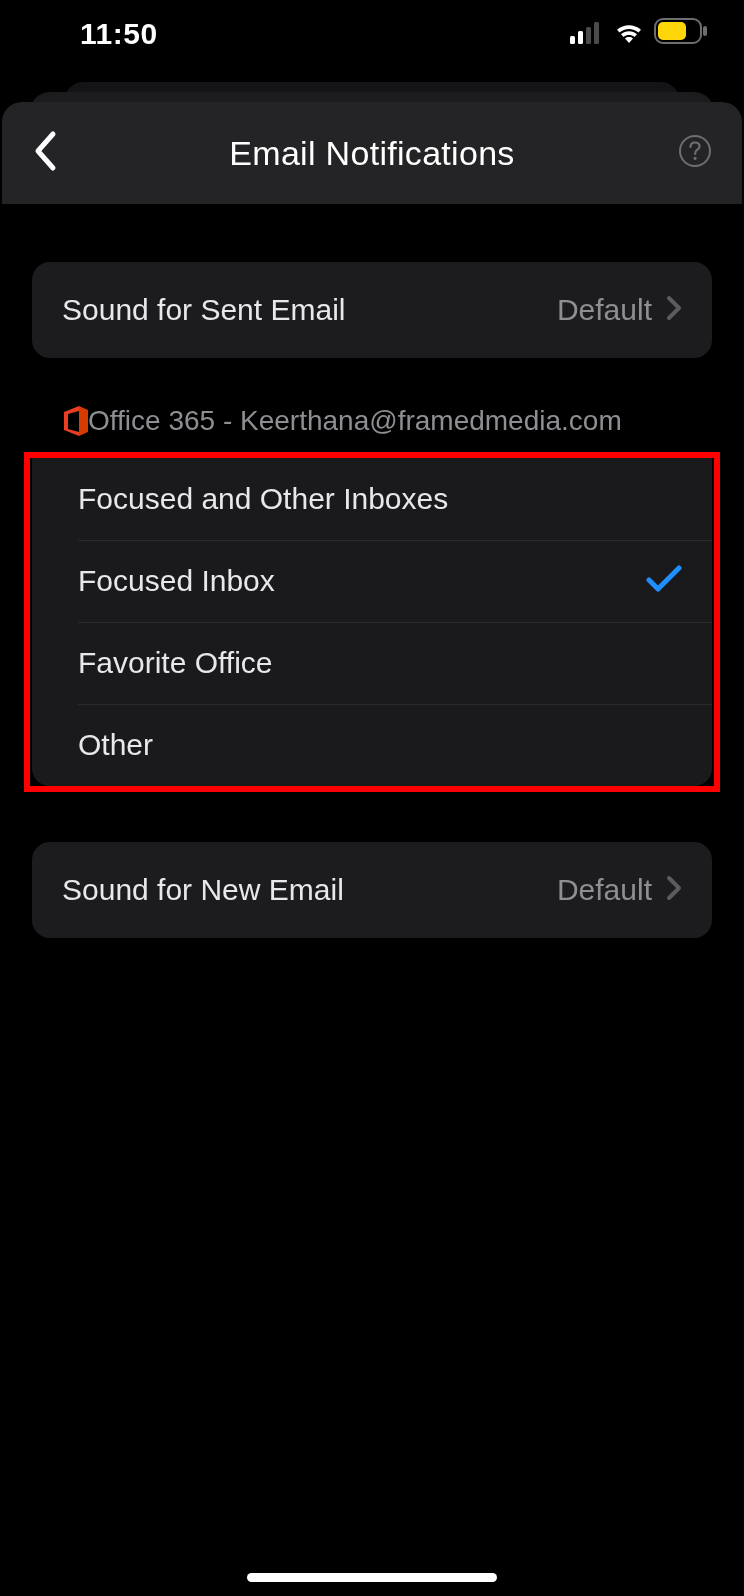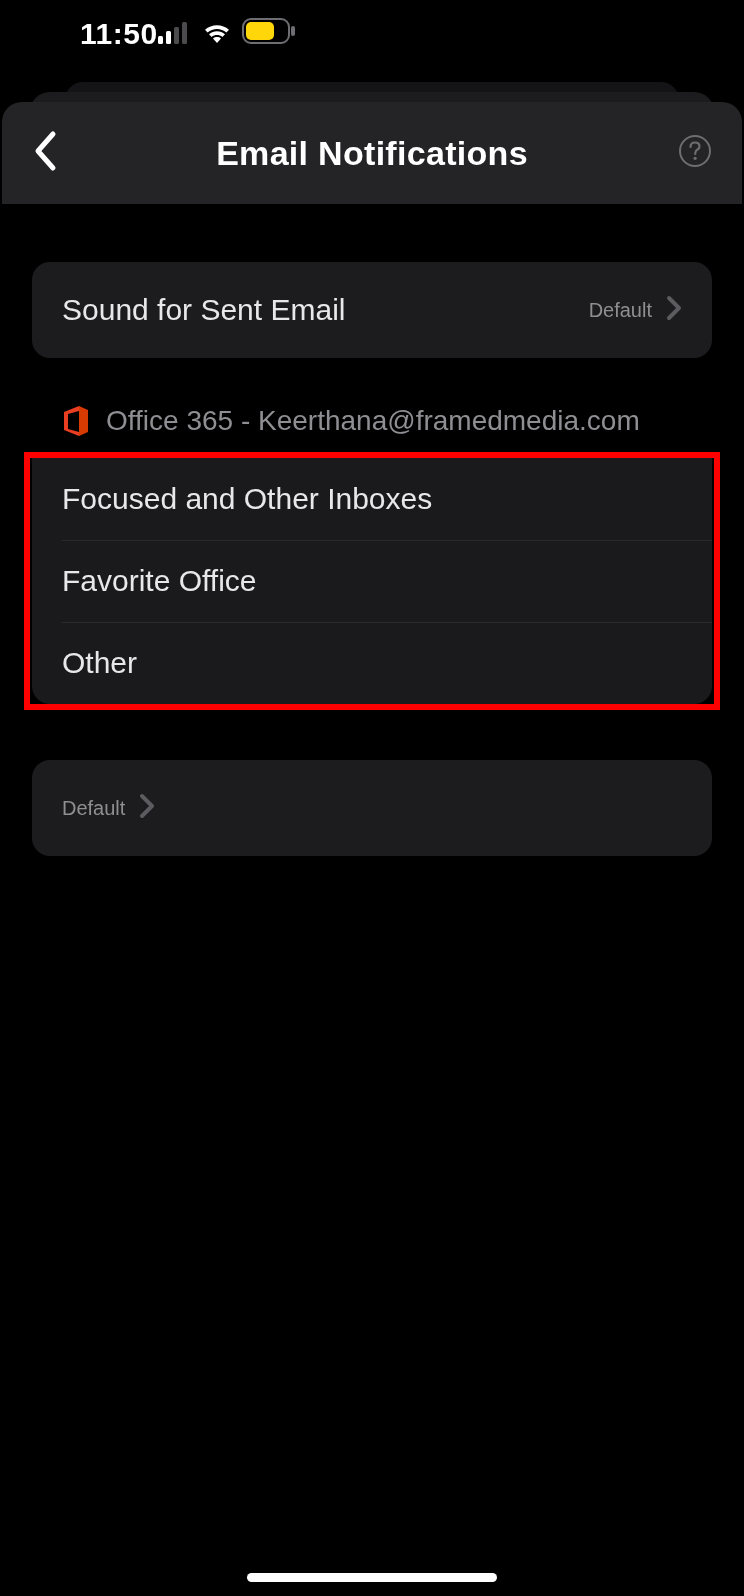--- a/index.html
+++ b/index.html
@@ -11,20 +11,21 @@
       color: #fff;
       overflow: hidden;
       position: relative;
     }
 
     
     .status-bar {
       height: 68px;
       display: flex;
       align-items: center;
+      justify-content: space-between;
       padding: 0 36px 0 80px;
       font-size: 30px;
       font-weight: 600;
     }
     .status-time { letter-spacing: 0.5px; }
     .status-icons { display: flex; align-items: center; gap: 10px; }
 
     
     .bg-sheet1 {
       position: absolute;
@@ -49,21 +50,21 @@
       left: 2px; right: 2px; top: 102px;
       height: 102px;
       background: #242426;
       border-radius: 20px 20px 0 0;
       display: flex;
       align-items: center;
       justify-content: center;
     }
     .header-title {
       font-size: 34px;
-      font-weight: 700;
+      font-weight: 400;
       letter-spacing: 0.3px;
     }
     .back-btn {
       position: absolute;
       left: 30px;
       top: 50%;
       transform: translateY(-50%);
       color: #fff;
     }
     .help-btn {
@@ -98,35 +99,34 @@
       padding: 0 30px;
       position: relative;
     }
     .row-label {
       flex: 1;
       font-size: 30px;
       font-weight: 400;
       color: #e8e8ea;
     }
     .row-value {
-      font-size: 20px;
+      font-size: 30px;
       color: #8e8e93;
       margin-right: 14px;
     }
     .chev {
       color: #5b5b60;
     }
 
     .section-header {
       display: flex;
       align-items: center;
       margin: 40px 30px 8px 30px;
       padding: 0 30px;
       height: 46px;
-      gap: 18px;
       color: #8e8e93;
       font-size: 28px;
     }
     .office-icon { width: 26px; height: 30px; }
 
     .option-list-wrap {
       margin: 0 22px;
       border: 6px solid #ff0000;
     }
     .option-list {
@@ -134,20 +134,21 @@
       background: #1a1a1c;
       border-radius: 0 0 18px 18px;
       overflow: hidden;
     }
     .option-row {
       height: 82px;
       display: flex;
       align-items: center;
       padding: 0 30px;
       position: relative;
+      margin-left: 16px;
     }
     .option-row + .option-row::before {
       content: "";
       position: absolute;
       left: 30px; right: 0; top: 0;
       height: 1px;
       background: #2a2a2c;
     }
     .option-label {
       flex: 1;
@@ -243,30 +244,39 @@
     </span>
     <span>Office 365 - Keerthana@framedmedia.com</span>
   </div>
 
   <div class="option-list-wrap">
     <div class="option-list">
       <div class="option-row">
         <div class="option-label">Focused and Other Inboxes</div>
       </div>
       <div class="option-row">
+        <div class="option-label">Focused Inbox</div>
+        <span class="checkmark">
+          <svg width="36" height="30" viewBox="0 0 36 30">
+              <polyline points="3,16 12,25 33,4" fill="none" stroke="#1f8fff" stroke-width="5" stroke-linecap="round" stroke-linejoin="round"></polyline>
+            </svg>
+        </span>
+      </div>
+      <div class="option-row">
         <div class="option-label">Favorite Office</div>
       </div>
       <div class="option-row">
         <div class="option-label">Other</div>
       </div>
     </div>
   </div>
 
   <div class="group group3">
     <div class="row">
+      <div class="row-label">Sound for New Email</div>
       <div class="row-value">Default</div>
       <span class="chev">
         <svg width="16" height="26" viewBox="0 0 16 26">
             <polyline points="3,3 13,13 3,23" fill="none" stroke="#5b5b60" stroke-width="4" stroke-linecap="round" stroke-linejoin="round"></polyline>
           </svg>
       </span>
     </div>
   </div>
 
 </div>

